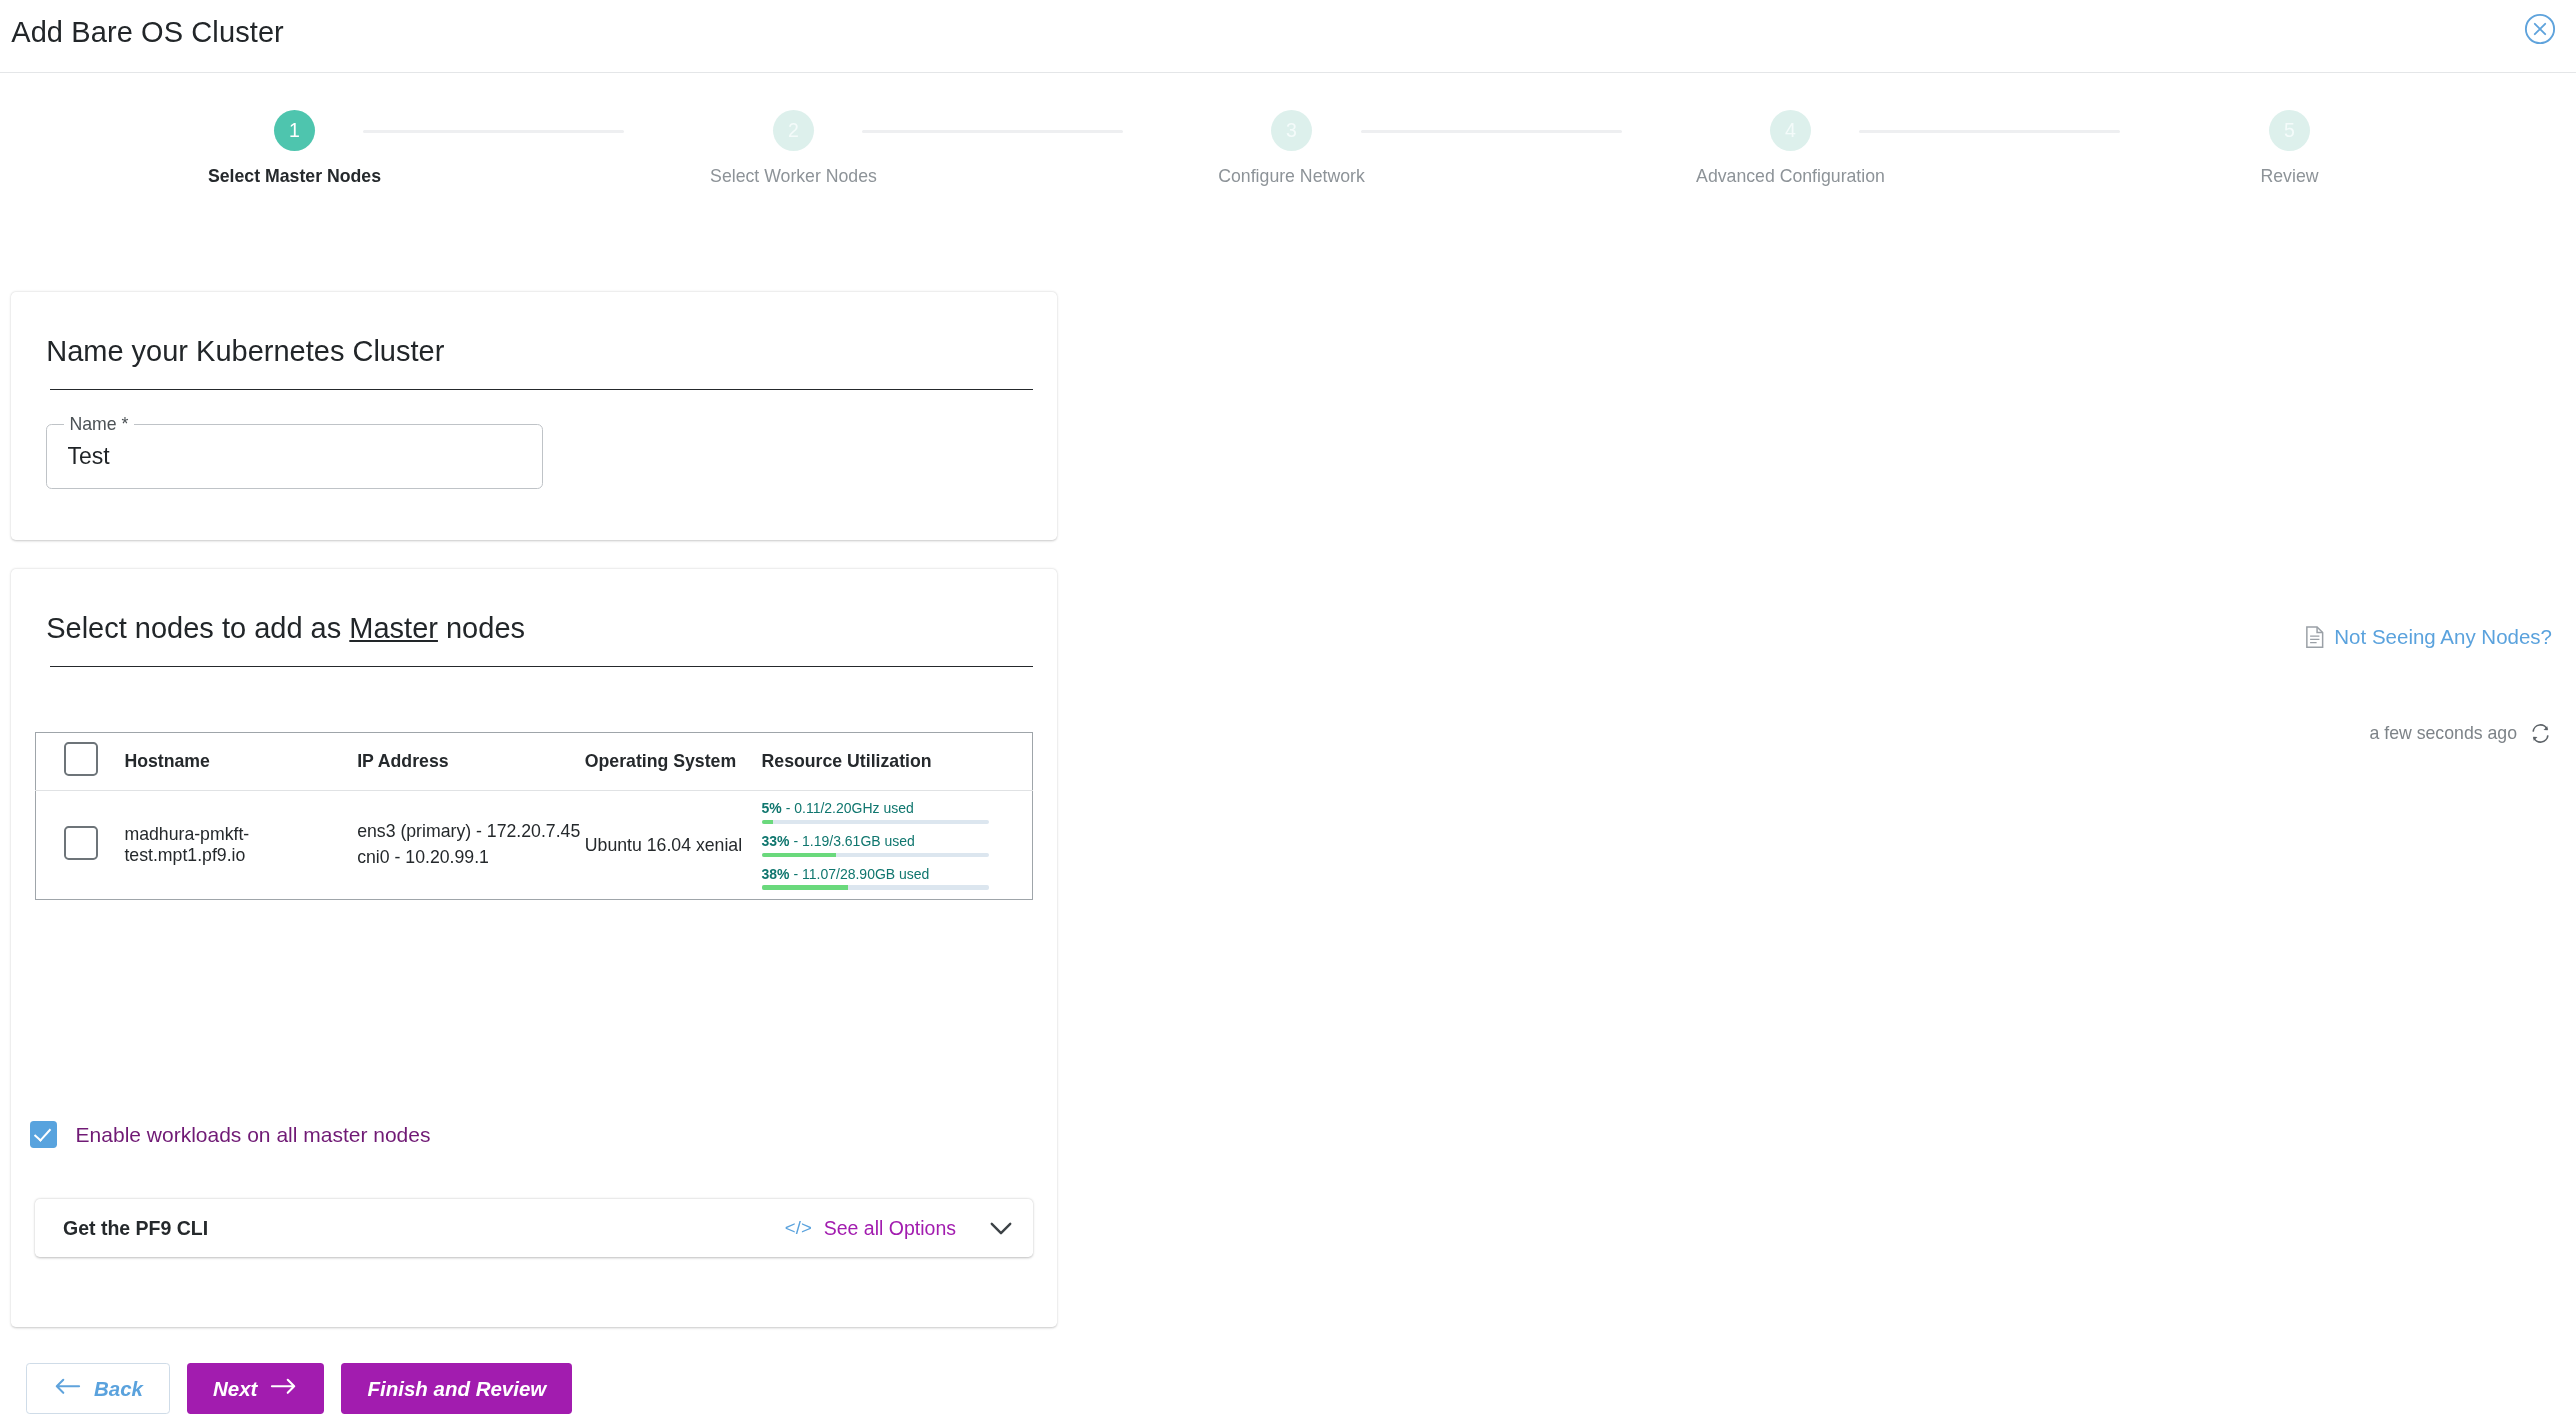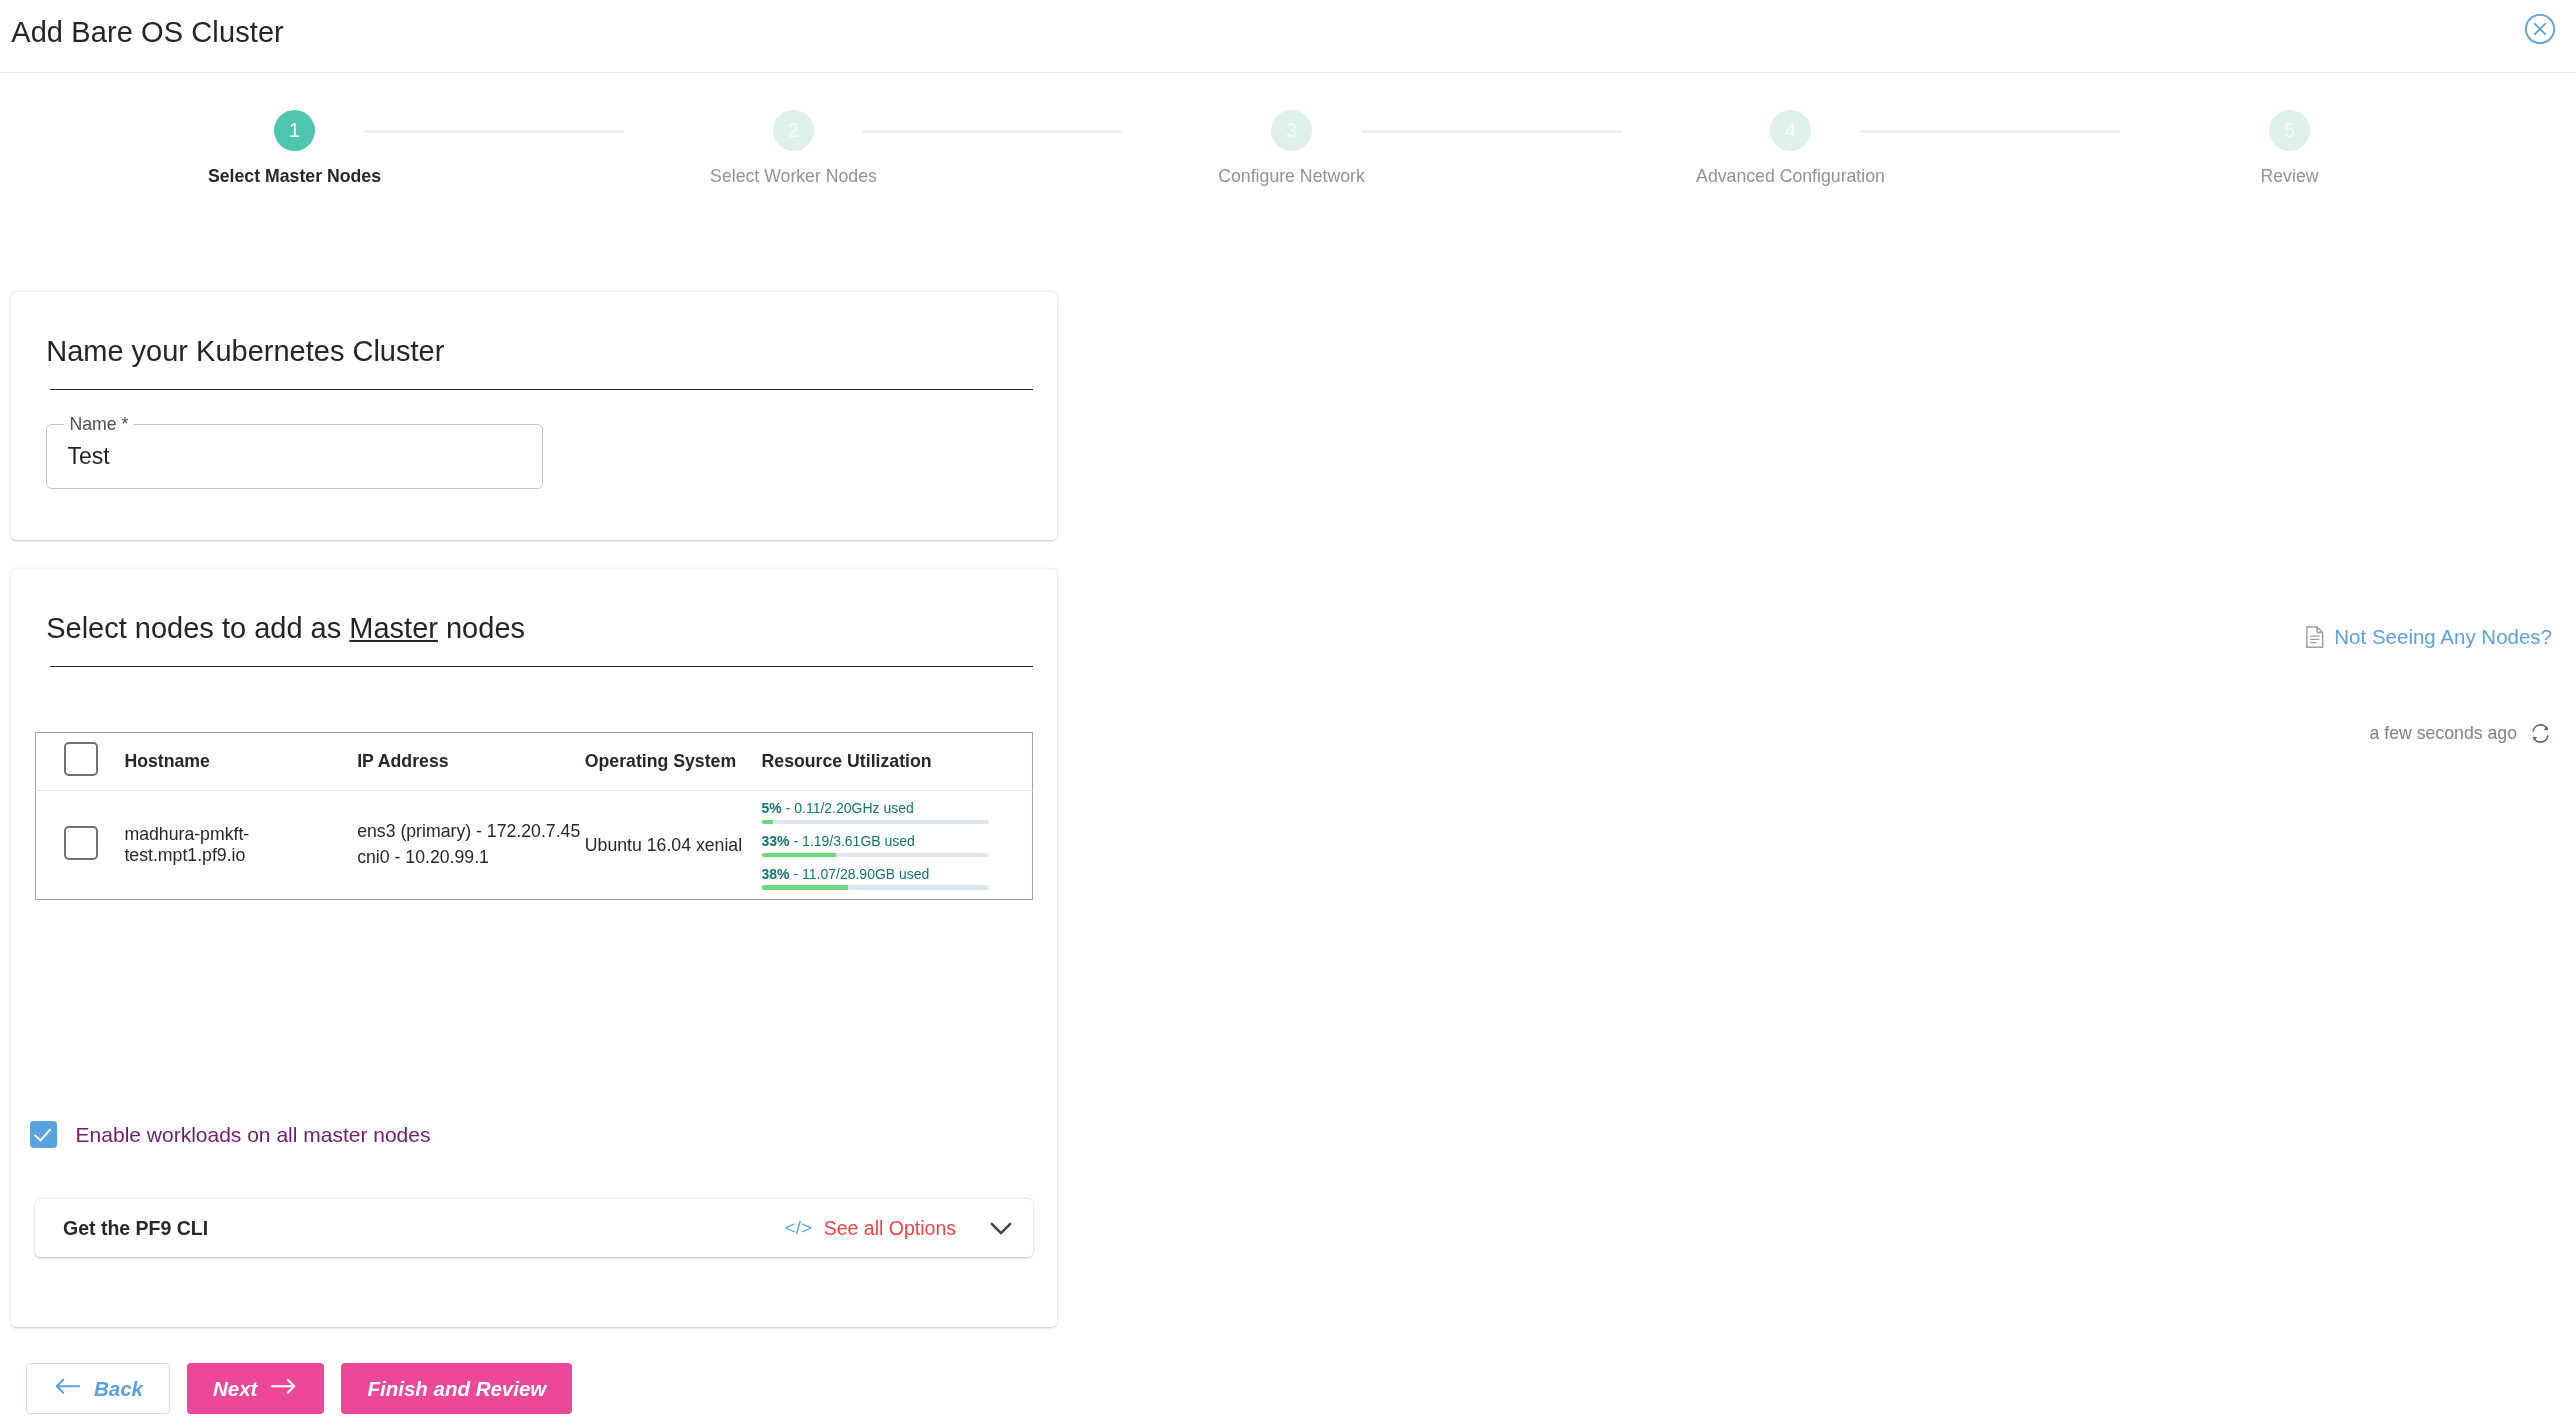--- a/index.html
+++ b/index.html
@@ -248,21 +248,21 @@
     background: #ffffff;
     border-radius: 4.7px;
     box-shadow: 0 0.9px 2.8px rgba(0,0,0,.16), 0 0.9px 1.9px rgba(0,0,0,.11);
     display: flex; align-items: center;
     padding: 0 20.5px 0 28px;
     cursor: pointer;
   }
   .cli-title { font-size: 19.5px; font-weight: bold; color: #25292c; }
   .cli-right { margin-left: auto; display: flex; align-items: center; gap: 12px; }
   .code-icon { font-size: 18.6px; color: #5aa2dd; font-family: "Liberation Sans", sans-serif; }
-  .cli-link { font-size: 19.5px; color: #ef4444; }
+  .cli-link { font-size: 19.5px; color: #a21caf; }
   .chev { width: 24px; height: 15px; margin-left: 20.5px; }
 
   
   .footer {
     position: absolute;
     left: 26px; top: 1363px;
     display: flex; align-items: center; gap: 17px;
   }
   .btn {
     height: 51px;
@@ -275,21 +275,21 @@
     padding: 0 26px;
     user-select: none;
     font-style: italic;
   }
   .btn-outline {
     background: #ffffff;
     border: 0.9px solid #cfdce8;
     color: #5aa2dd;
   }
   .btn-filled {
-    background: #ec4899;
+    background: #a21caf;
     color: #ffffff;
   }
   .arrow-svg { width: 28px; height: 18.6px; }
 </style>
 </head>
 <body>
 
 <div class="dlg-header">
   <div class="dlg-title">Add Bare OS Cluster</div>
   <div class="close-btn">

